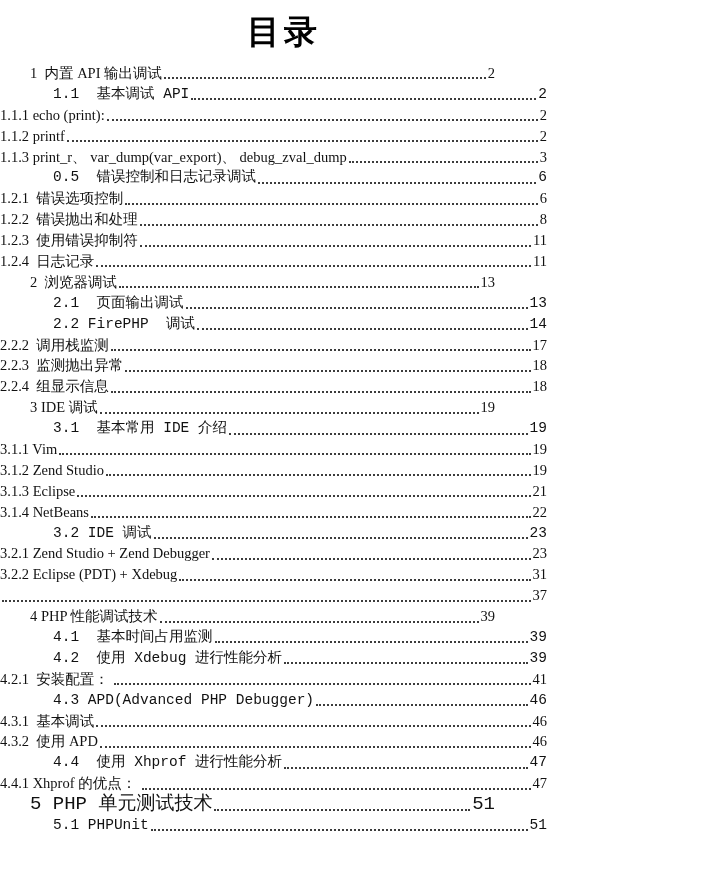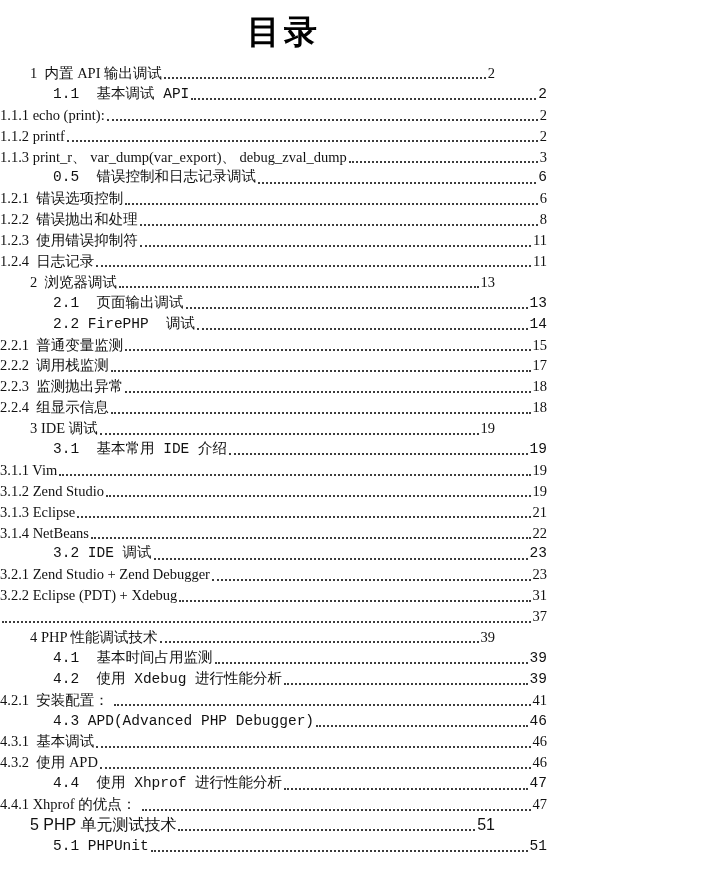--- a/index.html
+++ b/index.html
@@ -64,22 +64,22 @@
     flex: 0 0 auto;
     white-space: nowrap;
   }
   
   .toc-row.lvl1 { padding-left: 30px; margin-right: 73px; }
   .toc-row.lvl2 { padding-left: 53px; margin-right: 21px; font-family: Liberation Mono, monospace; }
   .toc-row.lvl3 { margin-right: 21px; }
   
   .toc-row.sans .label,
   .toc-row.sans .page-num {
-    font-family: Liberation Sans, sans-serif;
-    font-size: 16px;
+    font-family: Liberation Mono, monospace;
+    font-size: 19px;
   }
 </style>
 </head>
 <body>
 
 <div class="sheet">
   <h1 class="doc-title">目录</h1>
 
   <div class="toc">
       <div class="toc-row lvl1">
@@ -141,25 +141,20 @@
         <span class="label">2.1  页面输出调试</span>
         <span class="dots"></span>
         <span class="page-num">13</span>
       </div>
       <div class="toc-row lvl2">
         <span class="label">2.2 FirePHP  调试</span>
         <span class="dots"></span>
         <span class="page-num">14</span>
       </div>
       <div class="toc-row lvl3">
-        <span class="label">2.2.1  普通变量监测</span>
-        <span class="dots"></span>
-        <span class="page-num">15</span>
-      </div>
-      <div class="toc-row lvl3">
         <span class="label">2.2.2  调用栈监测</span>
         <span class="dots"></span>
         <span class="page-num">17</span>
       </div>
       <div class="toc-row lvl3">
         <span class="label">2.2.3  监测抛出异常</span>
         <span class="dots"></span>
         <span class="page-num">18</span>
       </div>
       <div class="toc-row lvl3">

